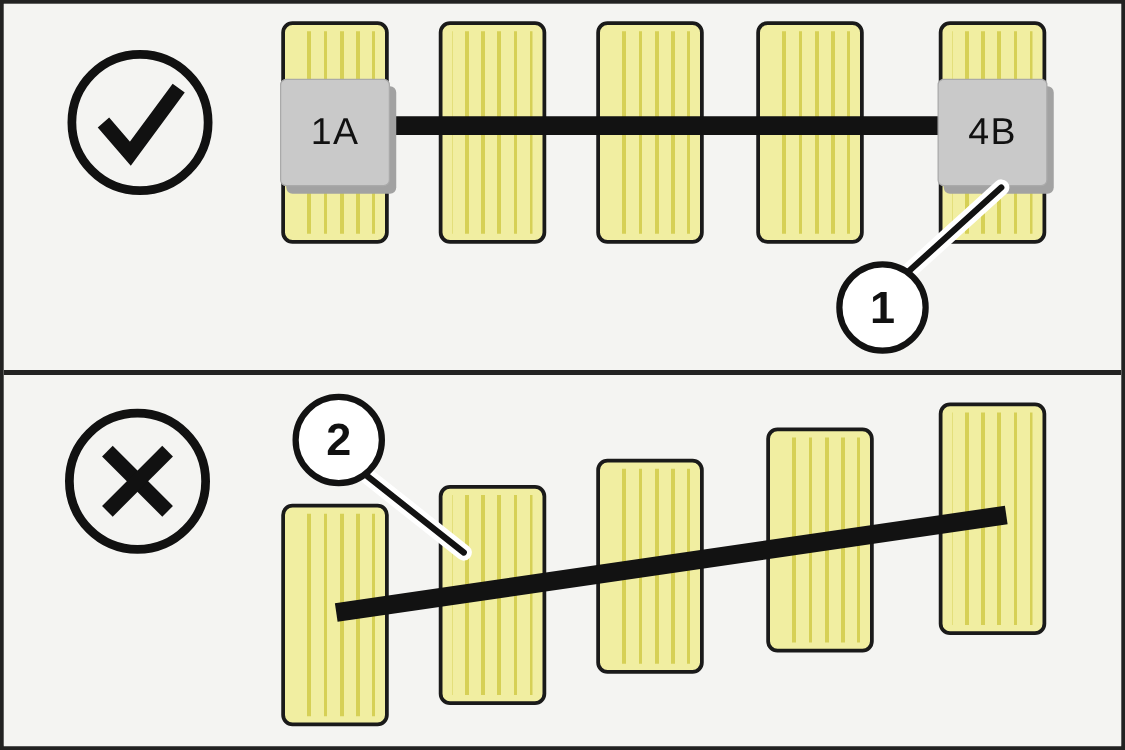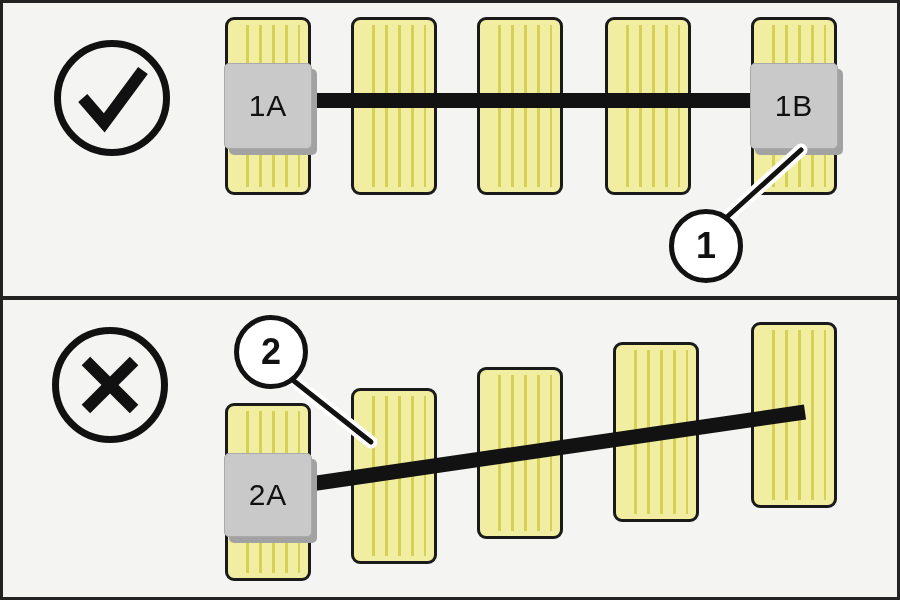--- a/index.html
+++ b/index.html
@@ -98,21 +98,21 @@
     <div class="bale" style="left:748px;top:14px;width:86px;height:178px;">
         <div class="stripes"></div>
       </div>
 
     <div class="strap-h" style="left:260px;top:90px;width:545px;"></div>
 
     <div class="buckle" style="left:221px;top:60px;width:88px;height:86px;">
       <span>1A</span>
     </div>
     <div class="buckle" style="left:747px;top:60px;width:88px;height:86px;">
-      <span>1B</span>
+      <span>4B</span>
     </div>
 
     <svg class="layer leader-layer" width="900" height="297" viewBox="0 0 900 297">
       <line class="leader-casing" x1="724" y1="214" x2="798" y2="147"></line>
       <line class="leader-core" x1="724" y1="214" x2="798" y2="147"></line>
     </svg>
 
     <div class="callout" style="left:666px;top:206px;">
       <span>1</span>
     </div>
@@ -140,23 +140,20 @@
         <div class="stripes"></div>
       </div>
     <div class="bale" style="left:748px;top:22px;width:86px;height:186px;">
         <div class="stripes"></div>
       </div>
 
     <svg class="layer" width="900" height="296" viewBox="0 0 900 296">
       <line class="strap-line" x1="266" y1="190" x2="802" y2="112"></line>
     </svg>
 
-    <div class="buckle" style="left:221px;top:153px;width:88px;height:84px;">
-      <span>2A</span>
-    </div>
 
     <svg class="layer leader-layer" width="900" height="296" viewBox="0 0 900 296">
       <line class="leader-casing" x1="291" y1="81" x2="368" y2="142"></line>
       <line class="leader-core" x1="291" y1="81" x2="368" y2="142"></line>
     </svg>
 
     <div class="callout" style="left:231px;top:15px;">
       <span>2</span>
     </div>
   </div>

